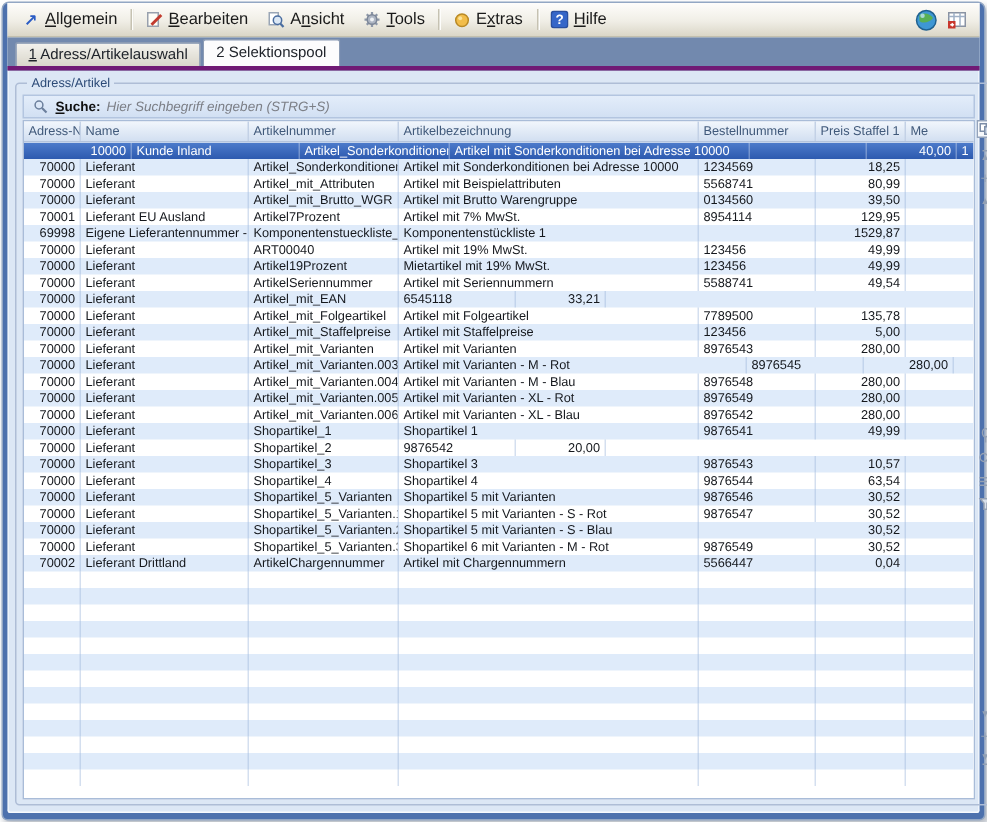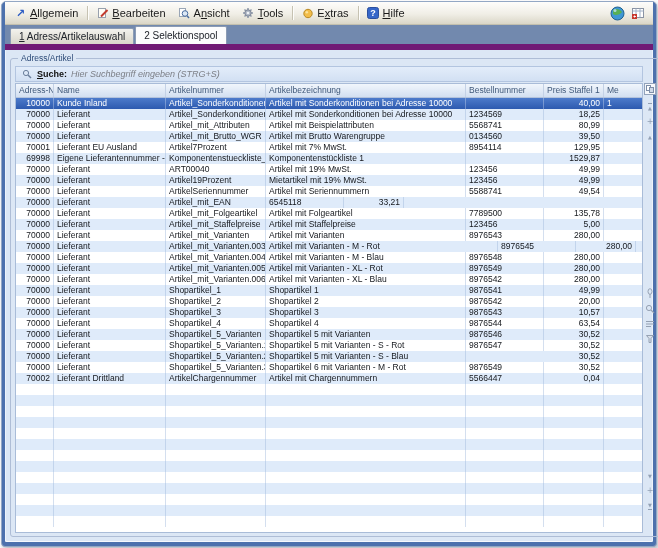--- a/index.html
+++ b/index.html
@@ -31,21 +31,21 @@
   .menu-items{display:flex;align-items:center;flex:1;height:100%;}
   .menu-item{display:flex;align-items:center;gap:3px;padding:0 7px 0 5px;height:18px;
     font-size:11px;color:#1a1a1a;cursor:default;white-space:nowrap;}
   .menu-item u{text-decoration:underline;}
   .mi-icon{display:inline-flex;width:13px;height:13px;align-items:center;justify-content:center;}
   .menu-sep{width:1px;height:14px;background:#c6c2b2;border-right:1px solid #fdfdfb;margin:0 2px;}
   .menu-right{display:flex;align-items:center;gap:5px;padding-right:3px;}
   .mr-icon{display:inline-flex;width:16px;height:16px;align-items:center;justify-content:center;cursor:default;}
   
   .tabstrip{flex:0 0 19px;background:#7289ae;display:flex;align-items:flex-end;padding-left:5px;
-    border-bottom:6px solid #701a75;}
+    border-bottom:3px solid #701a75;}
   .tab{height:15px;line-height:15px;padding:0 8px;font-size:10px;color:#20242b;cursor:default;
     background:linear-gradient(#f3f2ed,#d9d6cb);border:1px solid #8b9bb4;border-bottom:none;
     border-radius:2px 2px 0 0;margin-right:1px;white-space:nowrap;}
   .tab.active{background:#fcfcfd;height:17px;line-height:17px;}
   .tab u{text-decoration:underline;}
   
   .content{flex:1;min-height:0;padding:4px 5px 5px;display:flex;}
   .groupbox{flex:1;min-height:0;position:relative;border:1px solid #aebdd6;border-radius:3px;
     margin-top:4px;display:flex;flex-direction:column;}
   .group-label{position:absolute;top:-6px;left:7px;background:#dce7f5;padding:0 3px;
@@ -63,21 +63,21 @@
   .gridwrap{flex:1;min-height:0;display:flex;margin-top:1px;}
   .grid{flex:1;min-width:0;display:flex;flex-direction:column;border:1px solid #a9bcd8;background:#fff;}
   .grid-header{flex:0 0 13px;display:flex;background:linear-gradient(#f1f6fc,#d2dff1);
     border-bottom:1px solid #b3c3dc;}
   .hcell{box-sizing:border-box;flex:0 0 auto;padding:0 3px;font-size:8.5px;line-height:12px;
     color:#40597a;border-right:1px solid #c3d1e6;overflow:hidden;white-space:nowrap;cursor:default;}
   .hcell.last{flex:1;border-right:none;}
   .grid-body{flex:1;overflow:hidden;background:#fff;}
   .grow{display:flex;flex:0 0 11px;height:11px;cursor:default;}
   .grow.blue{background:#dfebfa;}
-  .grow.selected{background:linear-gradient(#4d7bcb,#2d5aaf);color:#fff;}
+  .grow.selected{background:linear-gradient(#4d7bcb,#2d5aaf);color:#fff;padding-left:34px;}
   .cell{box-sizing:border-box;flex:0 0 auto;padding:0 3px;font-size:8.5px;line-height:11px;
     color:#15181d;border-right:1px solid rgba(160,185,220,.45);overflow:hidden;white-space:nowrap;}
   .grow.selected .cell{color:#fff;border-right-color:rgba(255,255,255,.3);}
   .cell.num{text-align:right;}
   .cell.last{flex:1;border-right:none;}
   
   .rail{flex:0 0 14px;position:relative;display:flex;flex-direction:column;align-items:center;}
   .chooser-btn{margin-top:0;width:12px;height:12px;display:inline-flex;align-items:center;justify-content:center;cursor:default;}
   .rail-top{display:flex;flex-direction:column;align-items:center;gap:4px;margin-top:6px;}
   .rail-tools{position:absolute;top:205px;display:flex;flex-direction:column;align-items:center;gap:4px;}
@@ -374,21 +374,20 @@
                       <div class="cell" style="width: 100px;">Shopartikel_1</div>
                       <div class="cell" style="width: 200px;">Shopartikel 1</div>
                       <div class="cell" style="width: 78px;">9876541</div>
                       <div class="cell num" style="width: 60px;">49,99</div>
                       <div class="cell last"></div>
                     </div>
                     <div class="grow white">
                       <div class="cell num" style="width: 38px;">70000</div>
                       <div class="cell" style="width: 112px;">Lieferant</div>
                       <div class="cell" style="width: 100px;">Shopartikel_2</div>
-                      <div class="cell" style="width: 200px;">Shopartikel 2</div>
                       <div class="cell" style="width: 78px;">9876542</div>
                       <div class="cell num" style="width: 60px;">20,00</div>
                       <div class="cell last"></div>
                     </div>
                     <div class="grow blue">
                       <div class="cell num" style="width: 38px;">70000</div>
                       <div class="cell" style="width: 112px;">Lieferant</div>
                       <div class="cell" style="width: 100px;">Shopartikel_3</div>
                       <div class="cell" style="width: 200px;">Shopartikel 3</div>
                       <div class="cell" style="width: 78px;">9876543</div>

